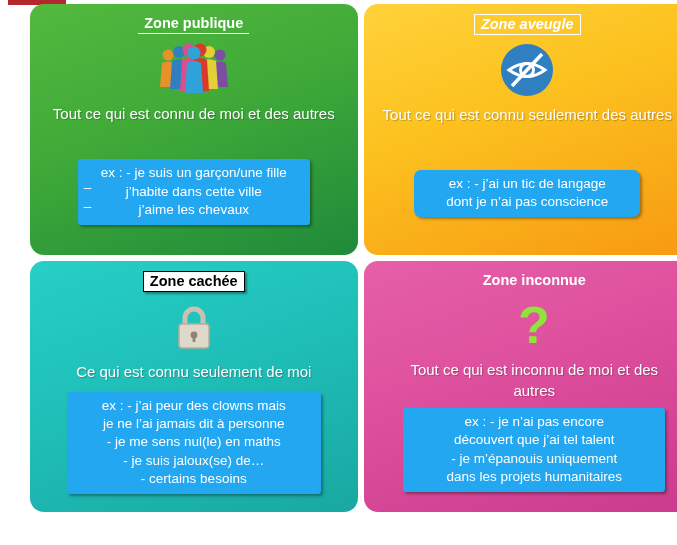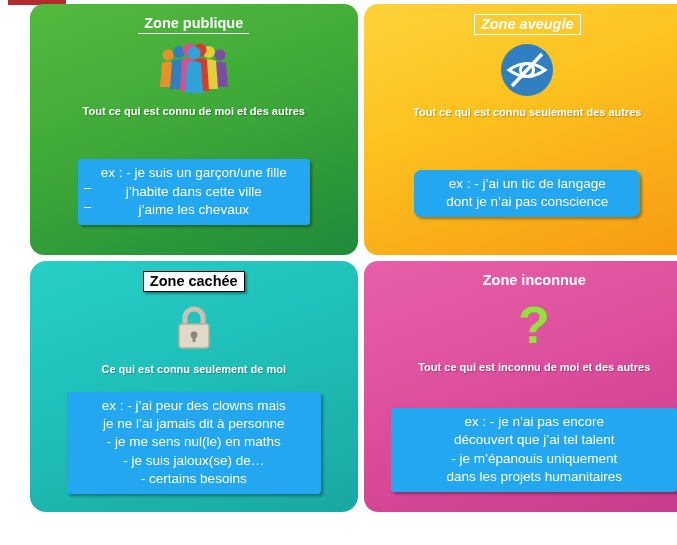--- a/index.html
+++ b/index.html
@@ -50,21 +50,20 @@
     align-items: center;
   }
   .q-public {
     background: linear-gradient(160deg, #53b93e 0%, #3faa38 45%, #1f8a3a 100%);
   }
   .q-aveugle {
     background: linear-gradient(160deg, #ffd23a 0%, #fcc21f 40%, #f79a12 100%);
   }
   .q-cachee {
     background: linear-gradient(160deg, #27cfc6 0%, #1fbfb8 45%, #19a8a2 100%);
-    border-radius: 16px;
   }
   .q-inconnue {
     background: linear-gradient(160deg, #e65fa8 0%, #dd4f9c 45%, #c93c8d 100%);
     padding-left: 24px;
   }
 
   .zone-title {
     font-size: 14.5px;
     font-weight: bold;
     color: #ffffff;
@@ -91,22 +90,22 @@
 
   .icon-wrap {
     height: 58px;
     display: flex;
     align-items: center;
     justify-content: center;
     margin: 2px 0 2px 0;
   }
 
   .zone-desc {
-    font-size: 11px;
-    font-weight: bold;
+    font-size: 15px;
+    font-weight: normal;
     color: #ffffff;
     text-align: center;
     line-height: 1.35;
     margin-top: 4px;
     text-shadow: 1px 1px 1px rgba(0,0,0,0.25);
   }
 
   .example-box {
     margin-top: auto;
     background: #22a7f0;
@@ -131,21 +130,21 @@
   .example-box.wide-aveugle {
     width: 226px;
     margin-bottom: 28px;
     border-radius: 7px;
   }
   .example-box.wide-cachee {
     width: 254px;
     margin-bottom: 8px;
   }
   .example-box.wide-inconnue {
-    width: 286px;
+    width: 262px;
     margin-bottom: 10px;
   }
   
   .example-box.wide-public { position: relative; text-align: center; }
   .dash-col {
     position: absolute;
     left: 6px;
     top: 20px;
     font-size: 13.5px;
     line-height: 1.35;

